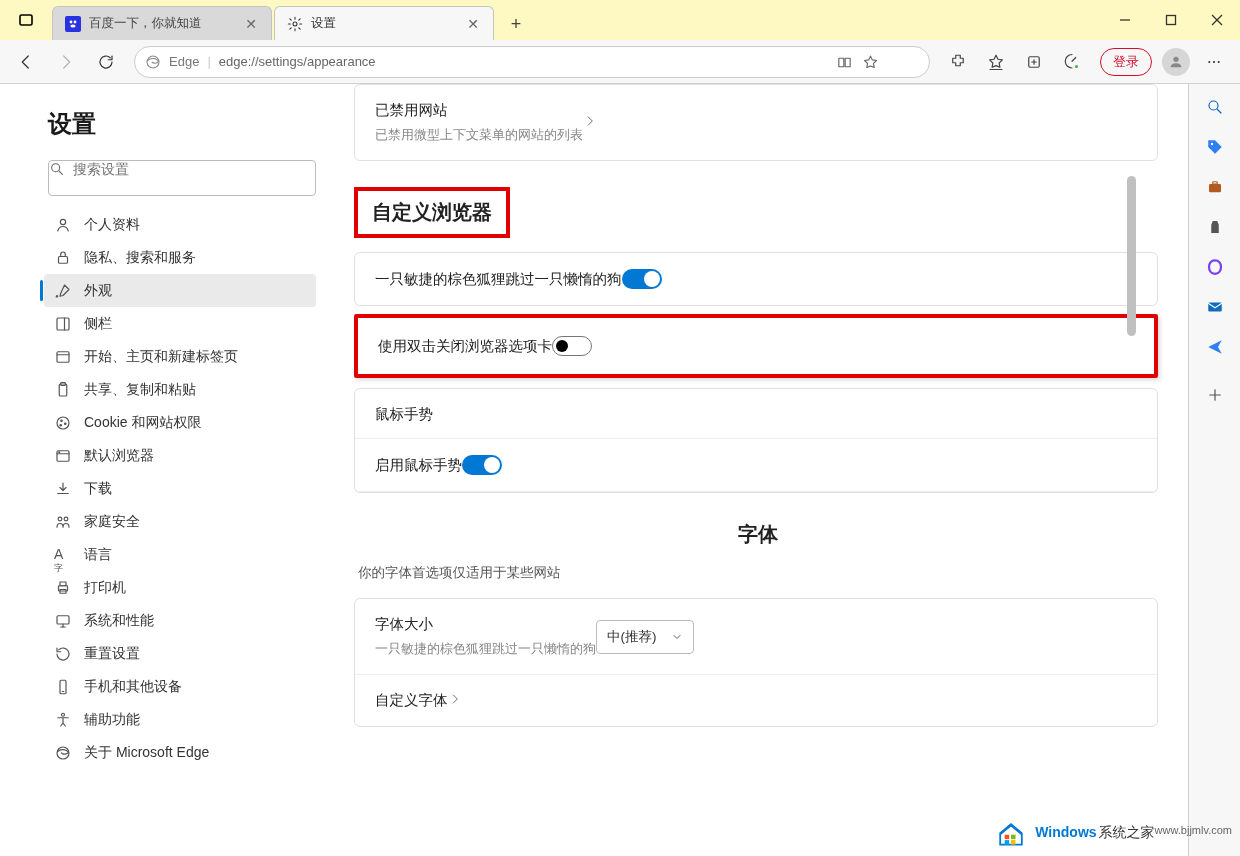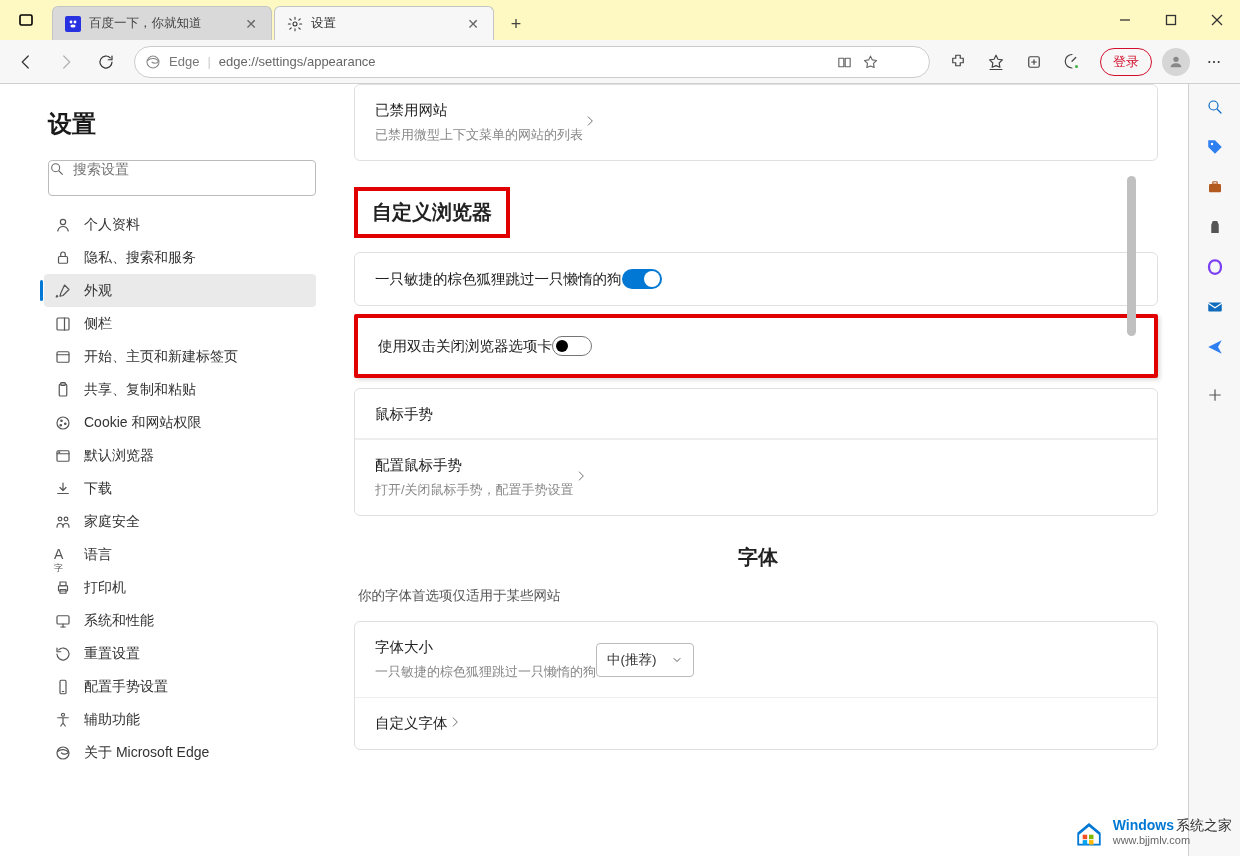--- a/index.html
+++ b/index.html
@@ -77,21 +77,21 @@
 
 
 .scroll-thumb { position: absolute; right: 52px; top: 92px; width: 9px; height: 160px; background: #c0c0c0; border-radius: 5px; }
 
 
 .watermark { position: absolute; right: 8px; bottom: 6px; display: flex; align-items: center; gap: 6px; font-size: 12px; }
 .watermark .wm-logo { width: 36px; height: 36px; }
 .watermark .wm-text1 { color: #0078d4; font-size: 14px; font-weight: 500; }
 .watermark .wm-text1 b { color: #0078d4; }
 .watermark .wm-text2 { color: #666; font-size: 11px; }
-.watermark .wm-col { display: flex; flex-direction: column; line-height: 1.2; }
+.watermark .wm-col { display: flex; line-height: 1.2; text-align: right; }
 
 .readfav { position: absolute; right: 50px; top: 7px; display: flex; gap: 8px; }
 .readfav .ri { width: 18px; height: 18px; color: #666; display: flex; align-items: center; justify-content: center; }
 
 
 .ico { stroke: currentColor; fill: none; stroke-width: 1.6; stroke-linecap: round; stroke-linejoin: round; }
 
 .baidu-icon-box{width:16px;height:16px;background:#2932e1;border-radius:2px;display:flex;align-items:center;justify-content:center;}
 </style>
 </head>
@@ -343,21 +343,21 @@
             <svg class="ico" viewBox="0 0 24 24">
               <path d="M4 12a8 8 0 1 0 2.3-5.6M4 4v5h5"></path>
             </svg>
             <span>重置设置</span>
           </li>
         <li class="nav-item">
             <svg class="ico" viewBox="0 0 24 24">
               <rect x="8" y="3" width="8" height="18" rx="1.5"></rect>
               <line x1="11" y1="18" x2="13" y2="18"></line>
             </svg>
-            <span>配置手势设置</span>
+            <span>手机和其他设备</span>
           </li>
         <li class="nav-item">
             <svg class="ico" viewBox="0 0 24 24">
               <circle cx="12" cy="5" r="2"></circle>
               <path d="M5 9h14M12 9v7M9 20l3-4 3 4"></path>
             </svg>
             <span>辅助功能</span>
           </li>
         <li class="nav-item">
             <svg class="ico" viewBox="0 0 24 24">
@@ -400,30 +400,25 @@
             <div class="toggle off"></div>
           </div>
         </div>
       </div>
 
       <div class="card">
         <div class="card-row" style="padding-bottom:14px">
           <div class="row-title">鼠标手势</div>
         </div>
         <div class="divider-line"></div>
+        <div class="card-row">
+          <div class="row-title">启用鼠标手势</div>
+          <div class="toggle on"></div>
+        </div>
         <div class="divider-line"></div>
-        <div class="card-row navrow">
-          <div>
-            <div class="row-title">配置鼠标手势</div>
-            <div class="row-sub">打开/关闭鼠标手势，配置手势设置</div>
-          </div>
-          <span class="chevron"><svg class="ico" width="14" height="14" viewBox="0 0 24 24">
-                <path d="M9 5l7 7-7 7"></path>
-              </svg></span>
-        </div>
       </div>
 
       <div class="section-header">字体</div>
       <div class="section-sub">你的字体首选项仅适用于某些网站</div>
 
       <div class="card">
         <div class="card-row">
           <div>
             <div class="row-title">字体大小</div>
             <div class="row-sub">一只敏捷的棕色狐狸跳过一只懒惰的狗</div>

